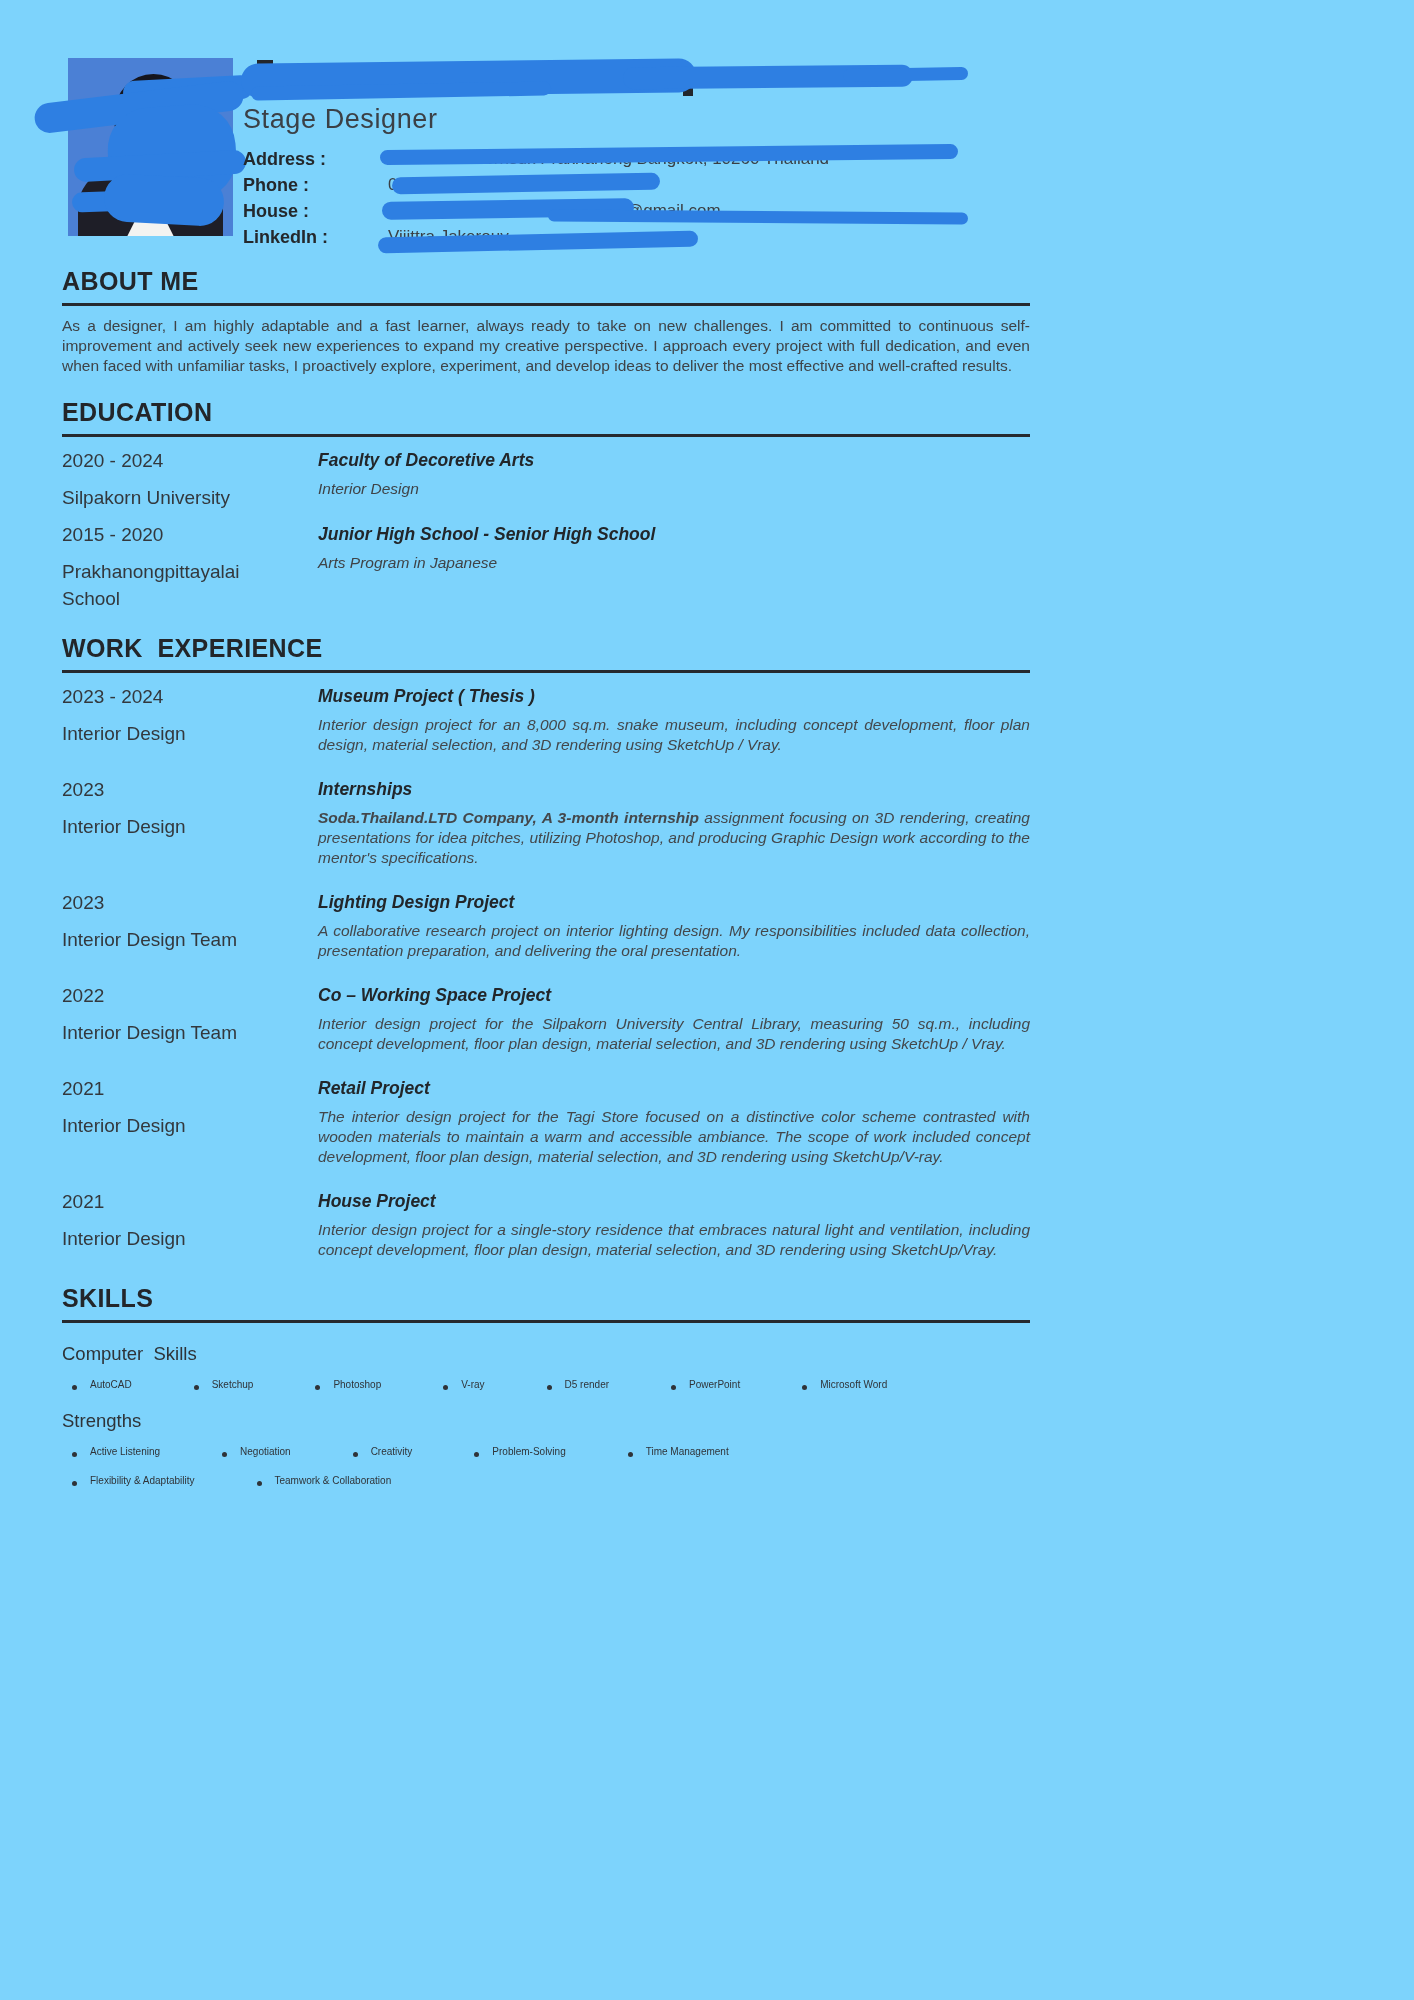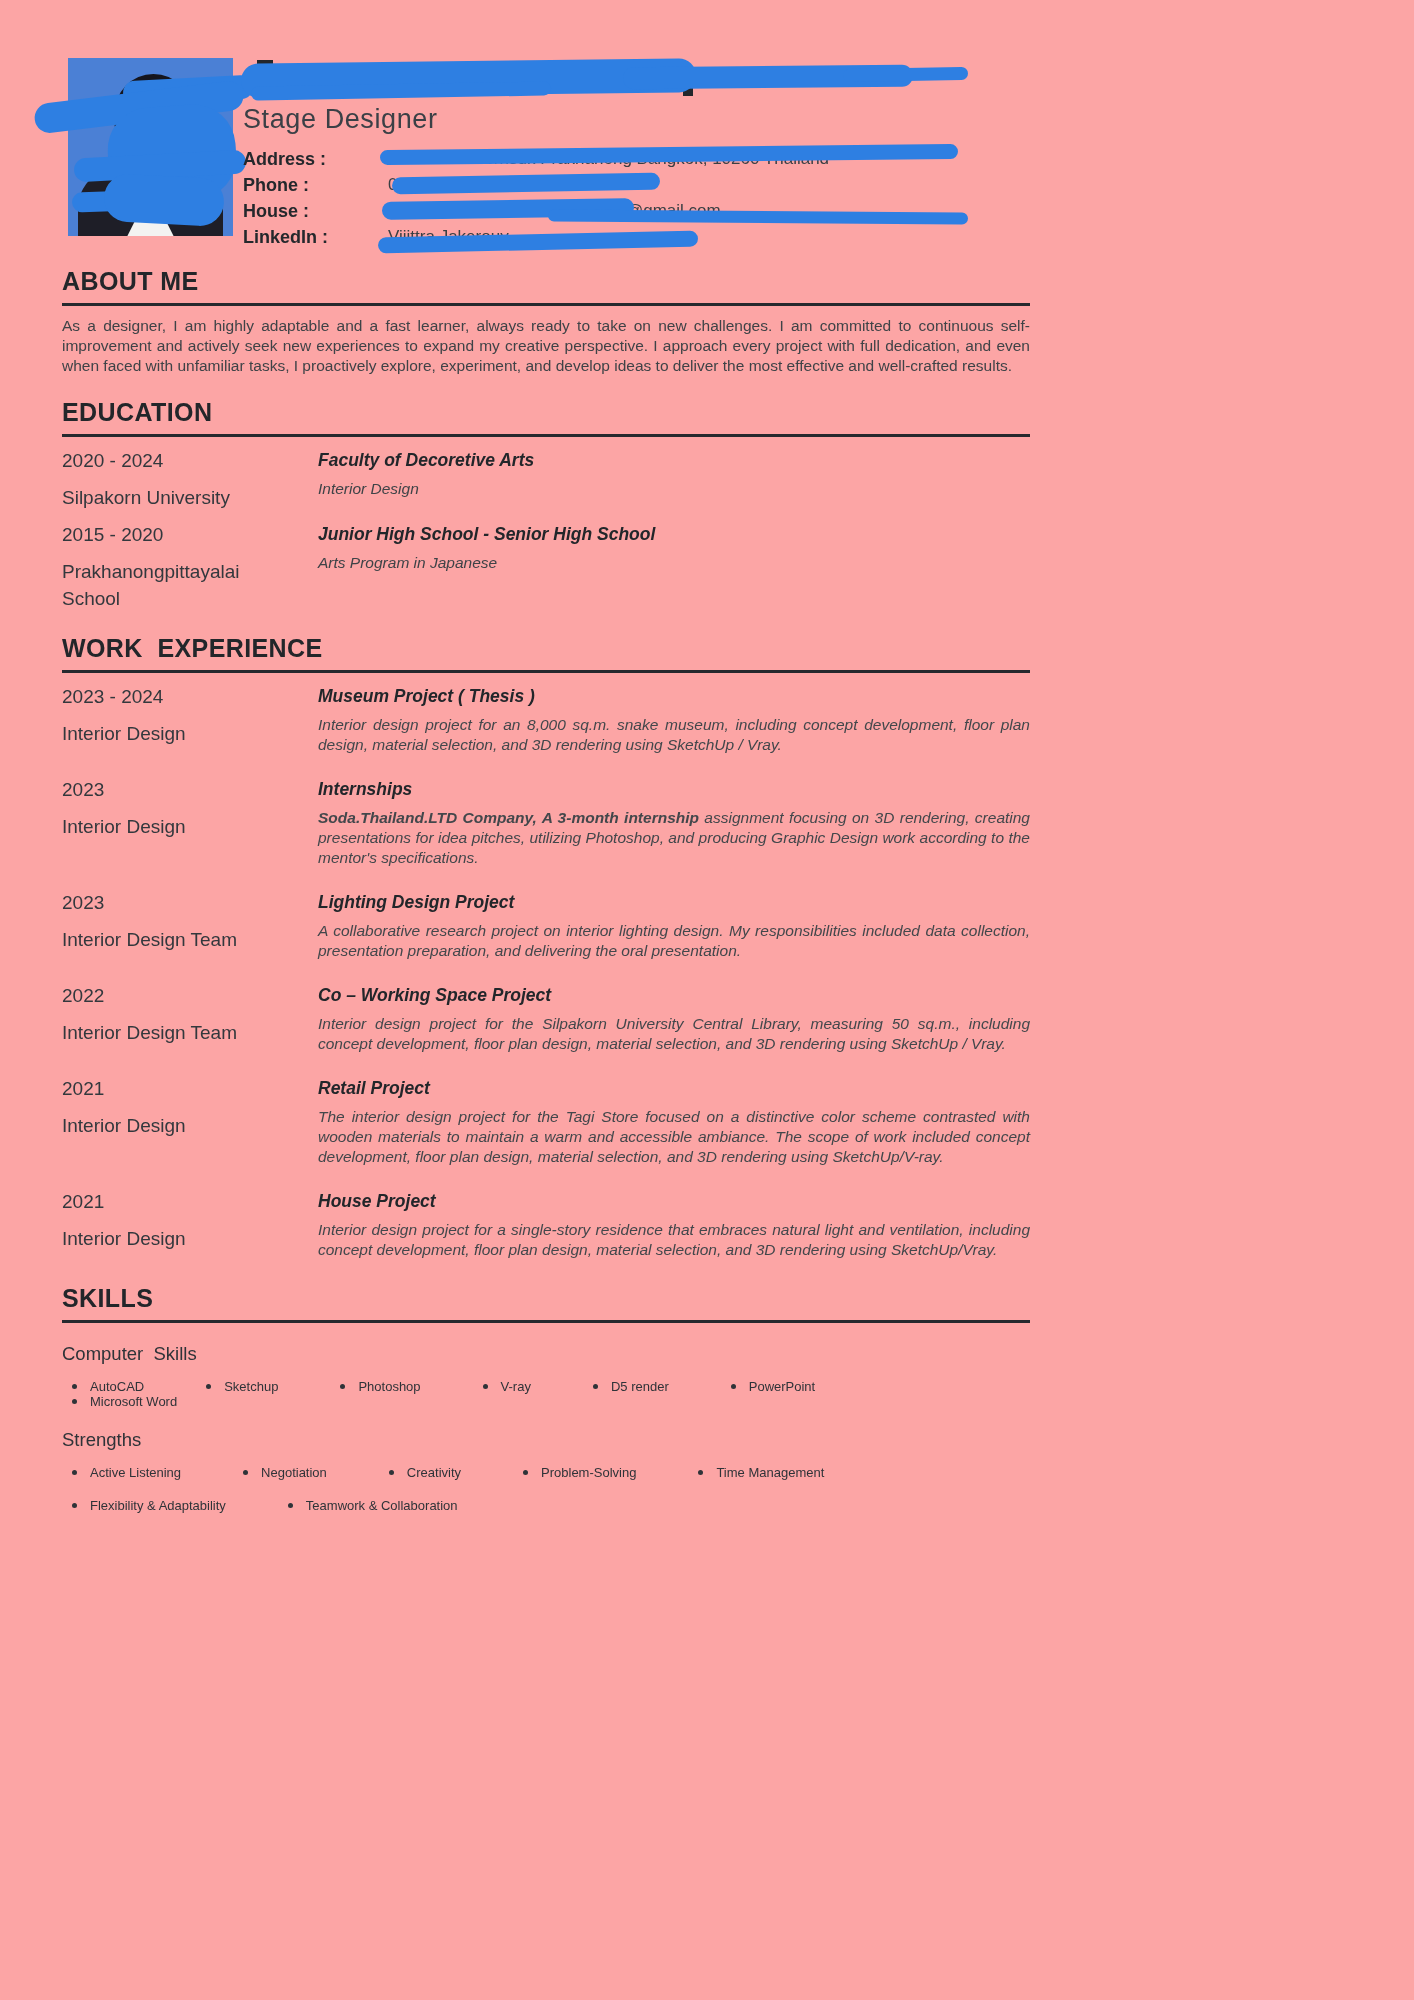--- a/index.html
+++ b/index.html
@@ -1,18 +1,18 @@
 <!DOCTYPE html>
 <html><head>
 <meta charset="utf-8">
 <style>
   * { margin:0; padding:0; box-sizing:border-box; }
   html,body { background:#e8e8e8; }
   .page {
-    position:relative; width:1414px; height:2000px; background:#fca5a5;
+    position:relative; width:1414px; height:2000px; background:#7dd3fc;
     font-family:"Liberation Sans", sans-serif; color:#3f4347; overflow:hidden;
     margin:0 auto;
   }
   .content { position:absolute; left:62px; top:58px; width:968px; }
 
   
   .header { display:flex; }
   .photo-wrap { position:relative; width:165px; height:178px; margin-left:6px; flex:none; }
   .photo { position:absolute; inset:0; background:#4b80d5; overflow:hidden; }
   .hair { position:absolute; left:28%; top:9%; width:48%; height:46%; background:#15151d; border-radius:50% 50% 46% 46%; }
@@ -43,21 +43,21 @@
   .col-left { width:256px; flex:none; font-size:19px; color:#33383d; }
   .col-left .sub { margin-top:12px; line-height:27px; }
   .col-right { flex:1;font-style:italic; }
   .entry-title { font-size:17.5px; font-weight:700; color:#22262a; }
   .entry-sub { margin-top:9px; font-size:15.5px; color:#3f4347; }
   .entry-desc { margin-top:8px; font-size:15.5px; line-height:20px; text-align:justify; color:#43474b; }
   .work-row { margin-bottom:24px; }
 
   .subhead { font-size:18.5px; color:#2e3338; margin-top:20px; white-space:pre-wrap; }
   .bullets { display:flex; flex-wrap:wrap; margin-top:14px; }
-  .bullet-item { display:flex; align-items:center; margin-right:52px; margin-top:0; font-size:13px; color:#2f3338; padding-left:10px; }
+  .bullet-item { display:flex; align-items:flex-end; margin-right:52px; margin-top:0; font-size:10px; color:#2f3338; padding-left:10px; }
   .dot { width:5px; height:5px; border-radius:50%; background:#2f3338; margin-right:13px; flex:none; }
   .bullets + .bullets { margin-top:18px; }
 
   .sec-about { margin-top:14px; }
   .sec-edu { margin-top:22px; }
   .sec-work { margin-top:22px; }
   .sec-skills { margin-top:20px; }
 </style>
 </head>
 <body>

